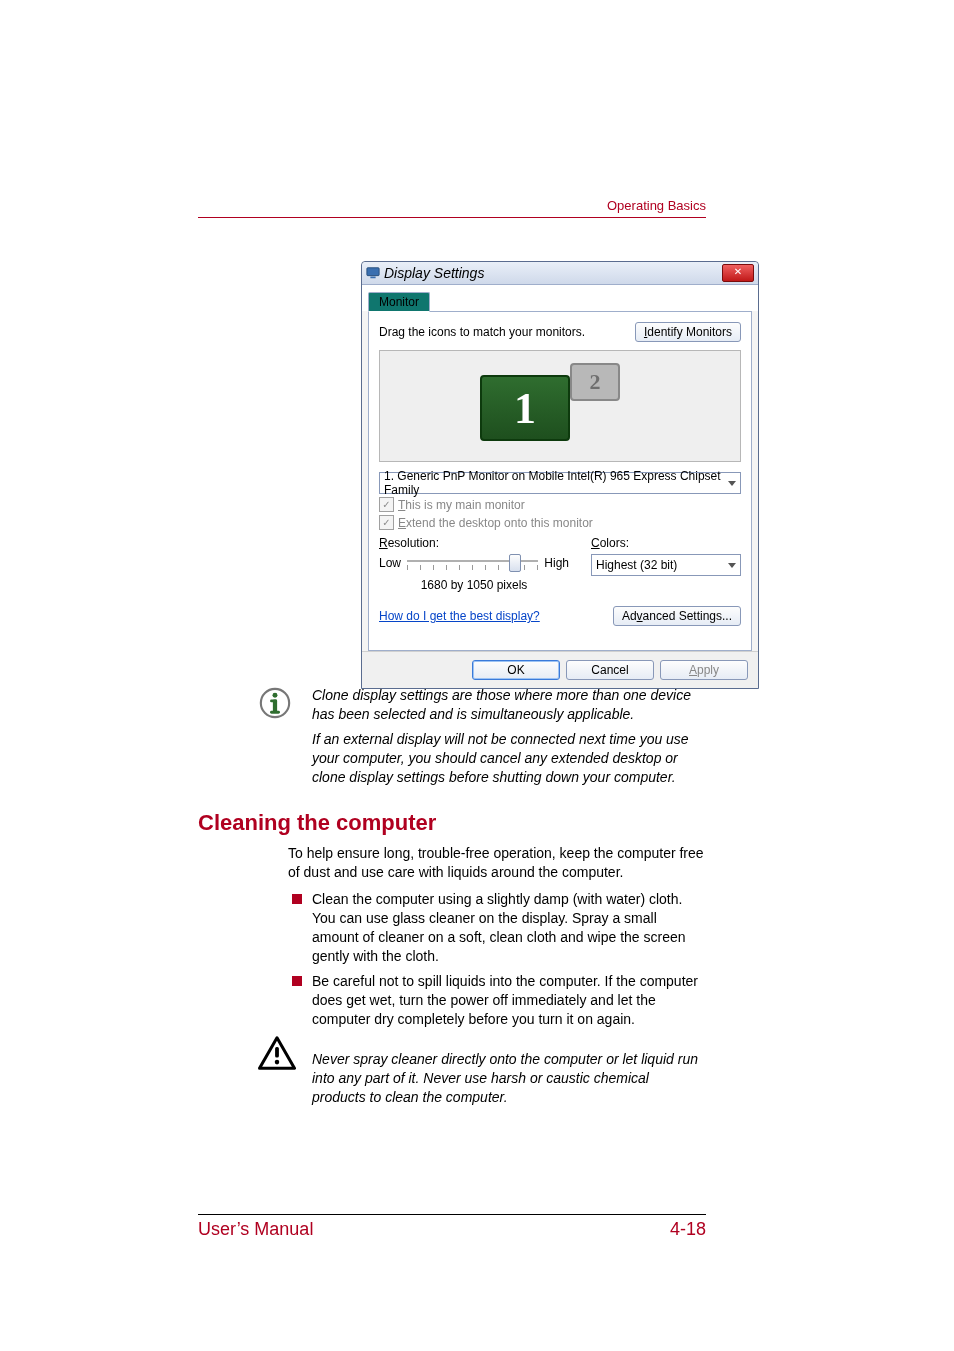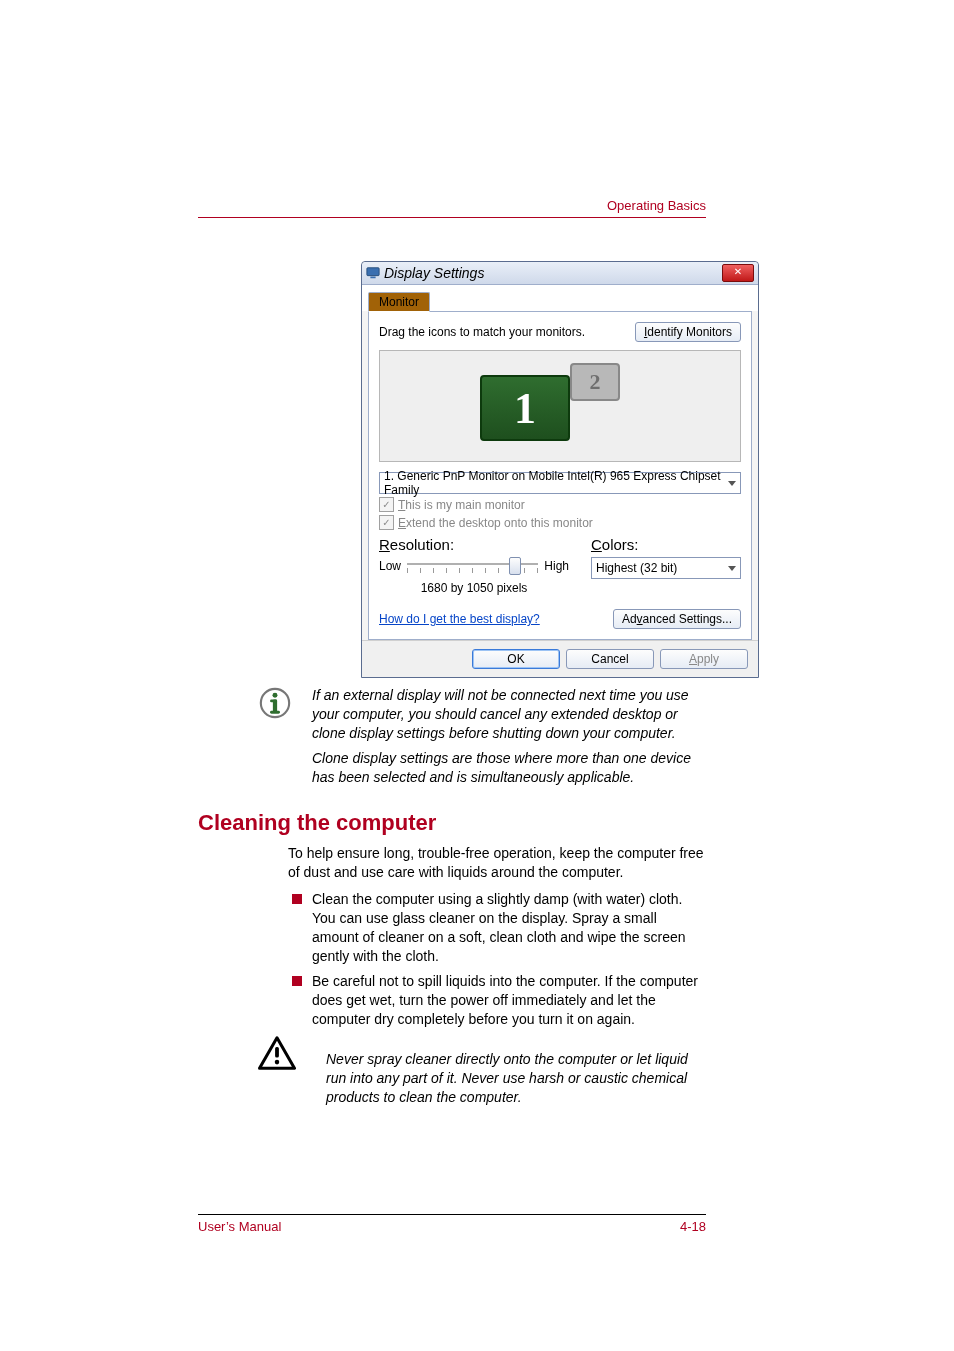--- a/index.html
+++ b/index.html
@@ -89,29 +89,29 @@
   .tabstrip {
     padding: 6px 6px 0 6px;
     background: #fff;
   }
   .tab {
     display: inline-block;
     border: 1px solid #9faecb;
     border-bottom: 1px solid #fff;
     border-radius: 2px 2px 0 0;
     padding: 2px 10px;
-    background: #a16207;
+    background: #0f766e;
     font-size: 12px;
     position: relative;
     top: 1px;
   }
   .tabbody {
     margin: 0 6px 0 6px;
     border: 1px solid #9faecb;
-    padding: 10px 10px 10px 10px;
+    padding: 10px 10px 24px 10px;
     background: #fff;
   }
   .row { display: flex; align-items: center; }
   .row.space { justify-content: space-between; }
   .btn {
     border: 1px solid #8898b8;
     background: linear-gradient(#fdfdfd, #e6ecf5);
     border-radius: 3px;
     padding: 2px 8px;
     font-size: 12px;
@@ -216,21 +216,21 @@
   .dlg-buttons {
     background:#f0f0f0;
     padding:8px 10px;
     display:flex; justify-content:flex-end; gap:6px;
     border-top:1px solid #d0d0d0;
   }
   .btn.def { border:1px solid #3a7ad9; box-shadow:0 0 0 1px #9cc3f4 inset; }
   .two-col { display:flex; gap:22px; margin-top:6px; }
   .col { flex:1; }
   .colR { width:150px; }
-  .lbl { font-size:15px; }
+  .lbl { font-size:12px; }
   .lbl .ul { text-decoration: underline; }
   .res-label { text-align:center; font-size:12px; margin-top:4px; }
 
   
   .content {
     position:absolute;
     left:198px; right:198px;
     top: 686px;
   }
   .note {
@@ -277,40 +277,40 @@
   ul.red-sq li::before {
     content:"";
     position:absolute;
     left:4px; top:4px;
     width:10px; height:10px;
     background:#b00020;
   }
 
   .caution {
     display:flex;
-    gap:28px;
+    gap:14px;
     margin-top:6px;
   }
   .caution-text {
     flex:1;
     font-style: italic;
     font-size:14px;
     line-height:1.35;
   }
 
   .footer {
     position:absolute;
     left:198px; right:198px;
     top:1214px;
   }
   .footer-row {
     display:flex;
     justify-content:space-between;
     color:#b00020;
-    font-size:13px;
+    font-size:18px;
     margin-top:4px;
   }
 </style>
 </head>
 <body>
 
 <div class="page">
 
   <div class="header">
     <div class="header-text">Operating Basics</div>
@@ -412,22 +412,22 @@
           <svg width="34" height="34" viewBox="0 0 48 48">
             <circle cx="24" cy="24" r="20" fill="none" stroke="#777" stroke-width="3"></circle>
             <circle cx="24" cy="13" r="3.5" fill="#2f6d2f"></circle>
             <rect x="21" y="19" width="6" height="18" rx="2" fill="#2f6d2f"></rect>
             <rect x="17" y="35" width="14" height="4" rx="2" fill="#2f6d2f"></rect>
             <rect x="17" y="19" width="10" height="4" rx="2" fill="#2f6d2f"></rect>
           </svg>
         </span>
       </div>
       <div class="note-text">
+        <p>Clone display settings are those where more than one device has been selected and is simultaneously applicable.</p>
         <p>If an external display will not be connected next time you use your computer, you should cancel any extended desktop or clone display settings before shutting down your computer.</p>
-        <p>Clone display settings are those where more than one device has been selected and is simultaneously applicable.</p>
       </div>
     </div>
 
     <h2 class="section">Cleaning the computer</h2>
 
     <div class="body-indent">
       <p>To help ensure long, trouble-free operation, keep the computer free of dust and use care with liquids around the computer.</p>
       <ul class="red-sq">
         <li>Clean the computer using a slightly damp (with water) cloth. You can use glass cleaner on the display. Spray a small amount of cleaner on a soft, clean cloth and wipe the screen gently with the cloth.</li>
         <li>Be careful not to spill liquids into the computer. If the computer does get wet, turn the power off immediately and let the computer dry completely before you turn it on again.</li>

